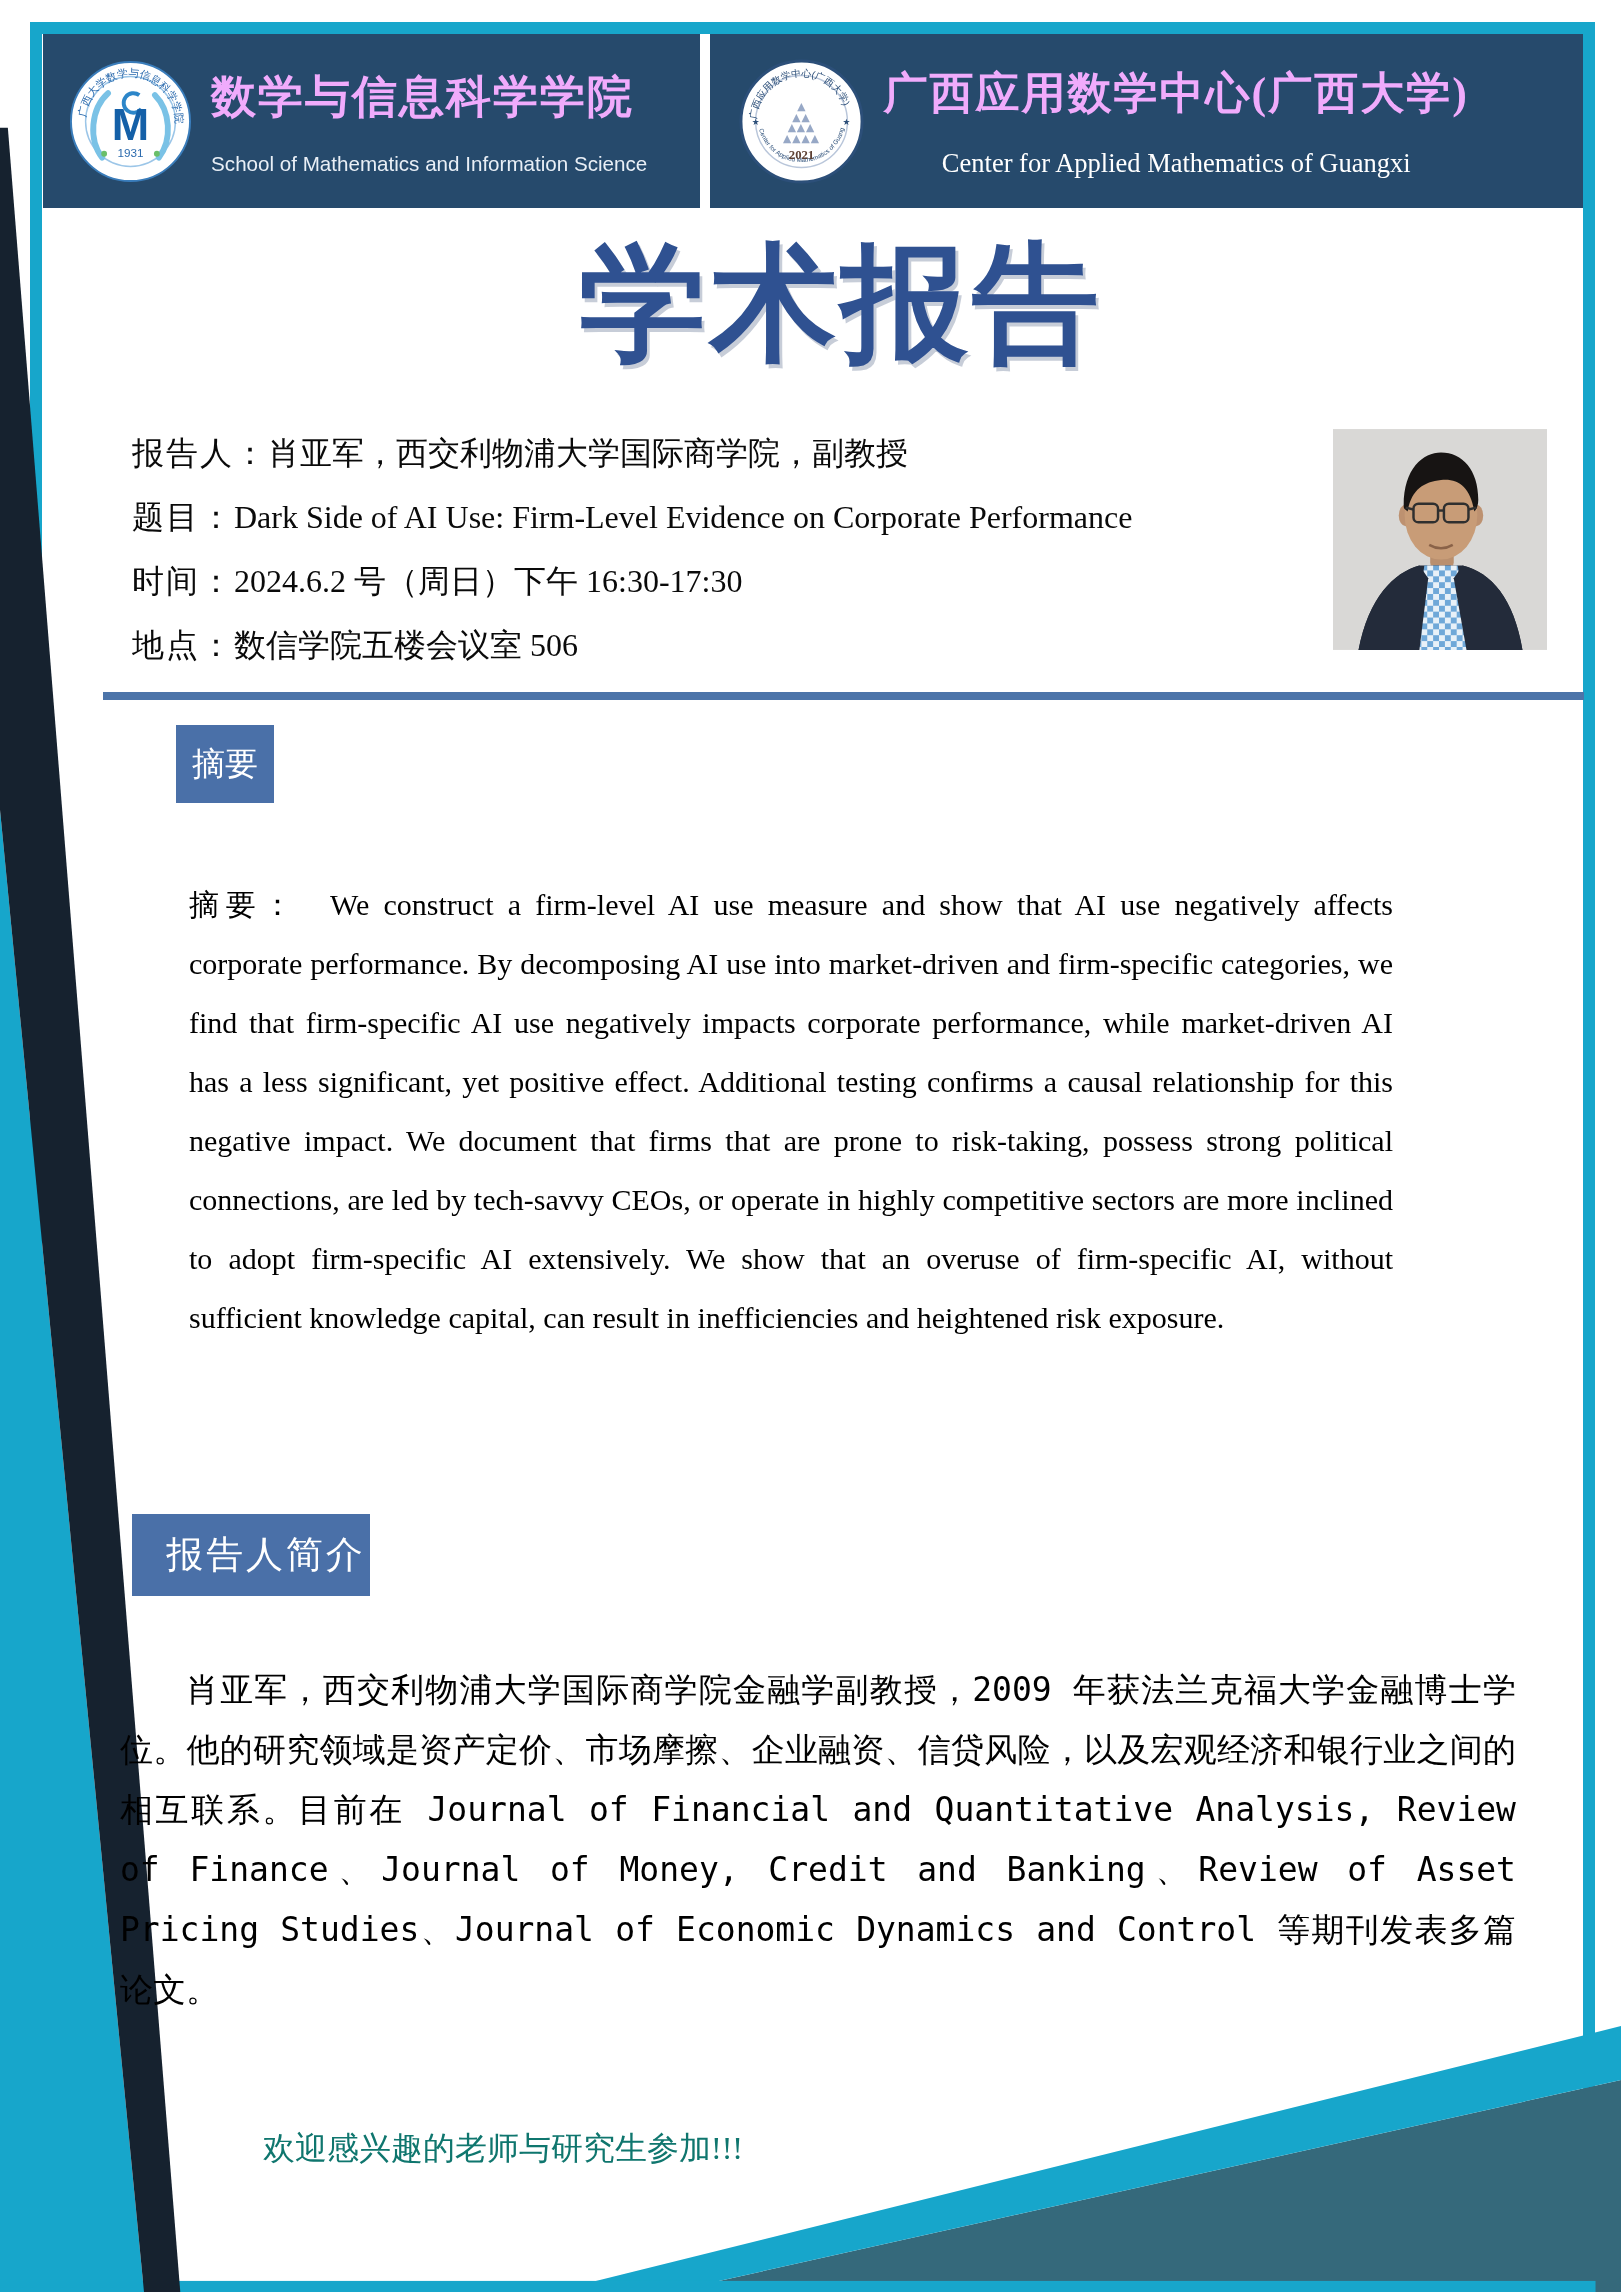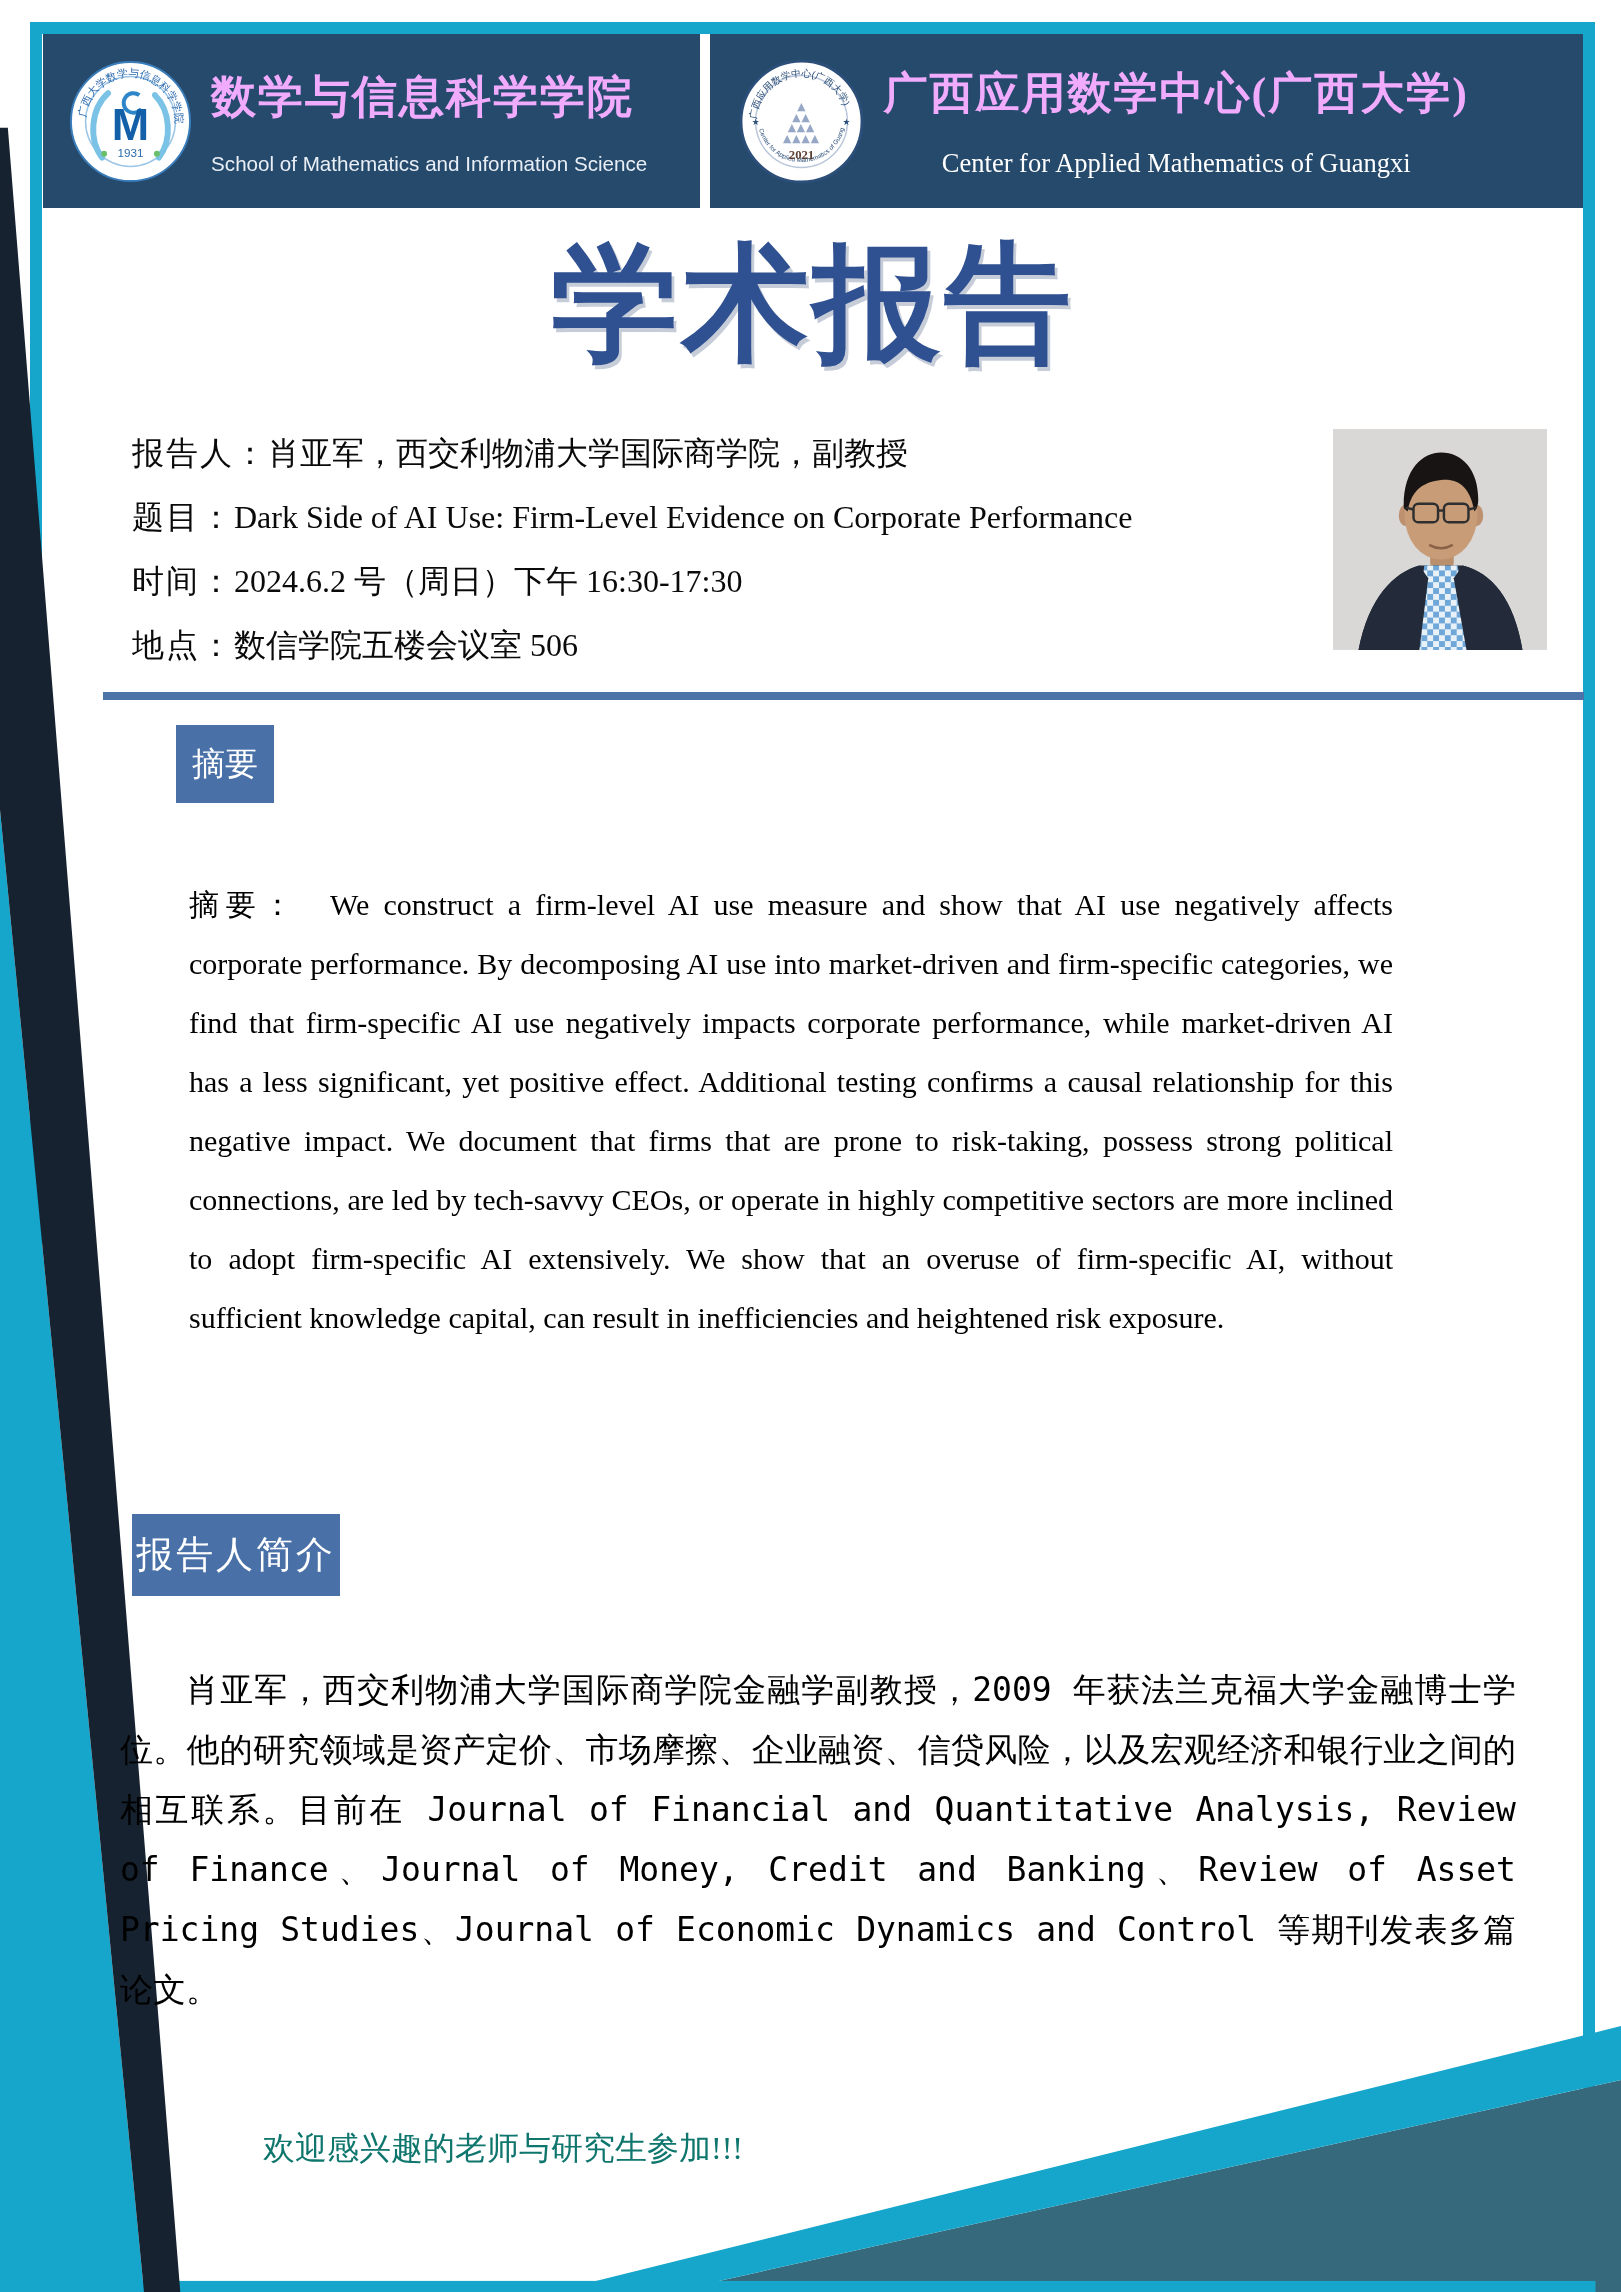--- a/index.html
+++ b/index.html
@@ -17,33 +17,33 @@
   .hdr-text{margin-left:19.6px;}
   .hdr-title{font-family:"Liberation Sans",sans-serif;font-weight:bold;color:#f0abfc;
              font-size:45px;letter-spacing:2px;white-space:nowrap;}
   .hdr-sub{font-family:"Liberation Sans",sans-serif;color:#e9eff6;font-size:20.6px;margin-top:25px;white-space:nowrap;}
   .hdr-right .hdr-title{font-family:"Liberation Serif",serif;font-size:44px;}
   .hdr-right .hdr-sub{font-family:"Liberation Serif",serif;font-size:26.5px;color:#ffffff;text-align:center;}
   
   .big-title{position:absolute;left:43px;top:220px;width:1540px;text-align:center;z-index:3;
              font-size:127px;font-weight:bold;color:#2f5191;letter-spacing:3.9px;
              font-family:"Liberation Serif","DejaVu Serif",serif;
-             text-shadow:2.9px 3.9px 0 rgba(31,56,100,0.25);}
+             text-shadow:2.9px 3.9px 0 rgba(31,56,100,0.25);padding-left:28px;}
   
   .info{position:absolute;left:132px;top:421px;z-index:3;font-size:32px;color:#0a0a0a;}
   .info-row{height:64px;line-height:64px;white-space:nowrap;}
   .info-label{letter-spacing:2px;}
   
   .photo{position:absolute;left:1333px;top:429px;width:214px;height:221px;z-index:3;}
   
   .divider{position:absolute;left:103px;top:692px;width:1481px;height:7.8px;background:#4c74a9;z-index:3;}
   .badge{position:absolute;background:#4a70a8;color:#ffffff;display:flex;align-items:center;
          justify-content:center;z-index:3;font-family:"Liberation Sans",sans-serif;}
   .badge-abstract{left:176px;top:725px;width:98px;height:78px;font-size:33px;}
-  .badge-bio{left:132px;top:1514px;width:208px;height:82px;font-size:37px;letter-spacing:2.9px;}
+  .badge-bio{left:132px;top:1514px;width:208px;height:82px;font-size:37px;letter-spacing:2.9px;padding-left:30px;}
   
   .abstract{position:absolute;left:145px;top:845px;width:1204px;z-index:3;
             font-size:30px;line-height:59px;text-align:justify;color:#000000;margin-left:44px;}
   .abstract .gap{display:inline-block;width:31px;}
   
   .bio{position:absolute;left:120px;top:1627px;width:1396px;z-index:3;
        font-size:33px;line-height:60px;text-align:justify;text-indent:2em;color:#000000;
        font-family:"DejaVu Sans Mono","Liberation Mono",monospace;}
   
   .welcome{position:absolute;left:263px;top:2127px;z-index:3;font-size:32px;color:#0f766e;white-space:nowrap;}

